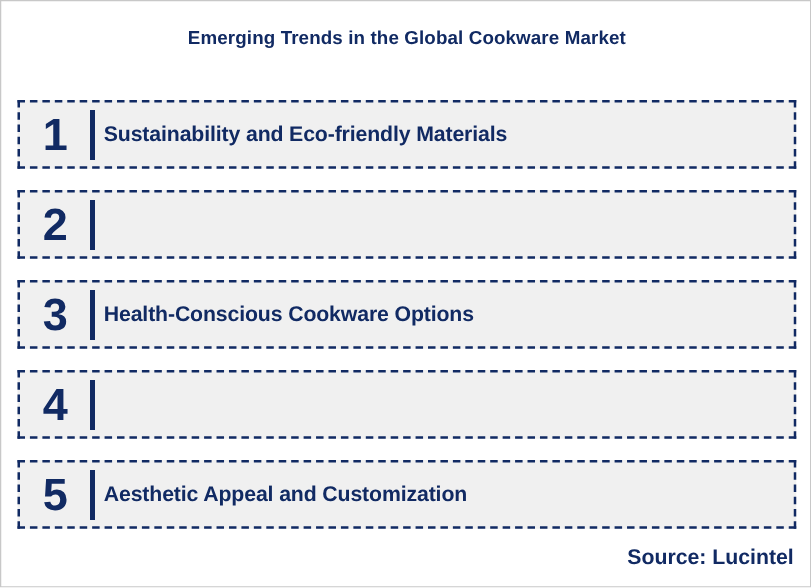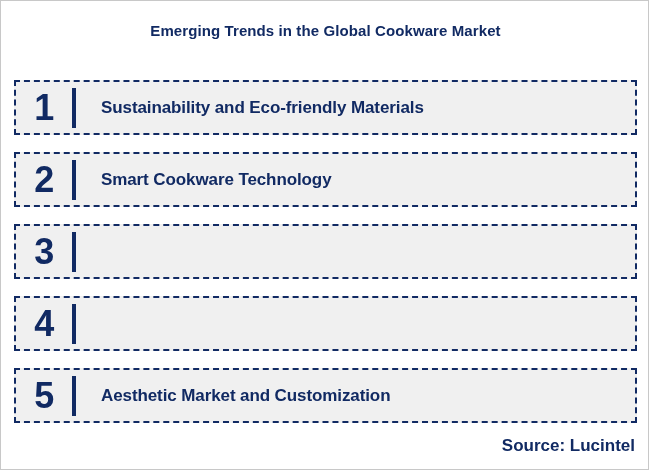--- a/index.html
+++ b/index.html
@@ -73,21 +73,21 @@
     line-height: 36px;
     letter-spacing: -0.5px;
   }
   .divider {
     width: 4px;
     height: 40px;
     background: #112a63;
     flex: 0 0 4px;
   }
   .trend-label {
-    padding-left: 25px;
+    padding-left: 7px;
     font-size: 17px;
     font-weight: bold;
     color: #112a63;
     line-height: 22px;
     letter-spacing: -0.1px;
     white-space: nowrap;
   }
   .source-line {
     position: absolute;
     right: 13px;
@@ -114,42 +114,42 @@
       </div>
       <div class="divider"></div>
       <div class="trend-label">Sustainability and Eco-friendly Materials</div>
     </div>
 
     <div class="trend-row">
       <div class="rank-cell">
         <span class="rank-number">2</span>
       </div>
       <div class="divider"></div>
-      <div class="trend-label">Smart Cookware Technology</div>
     </div>
 
     <div class="trend-row">
       <div class="rank-cell">
         <span class="rank-number">3</span>
       </div>
       <div class="divider"></div>
+      <div class="trend-label">Health-Conscious Cookware Options</div>
     </div>
 
     <div class="trend-row">
       <div class="rank-cell">
         <span class="rank-number">4</span>
       </div>
       <div class="divider"></div>
     </div>
 
     <div class="trend-row">
       <div class="rank-cell">
         <span class="rank-number">5</span>
       </div>
       <div class="divider"></div>
-      <div class="trend-label">Aesthetic Market and Customization</div>
+      <div class="trend-label">Aesthetic Appeal and Customization</div>
     </div>
 
   </div>
 
   <div class="source-line">Source: Lucintel</div>
 
 </div>
 
 </body></html>

